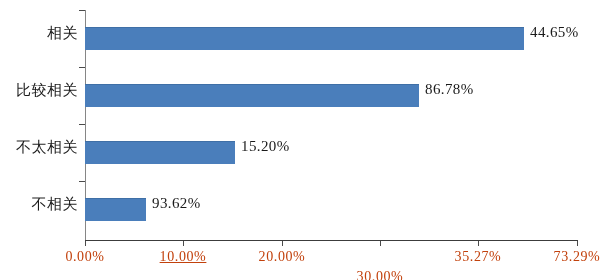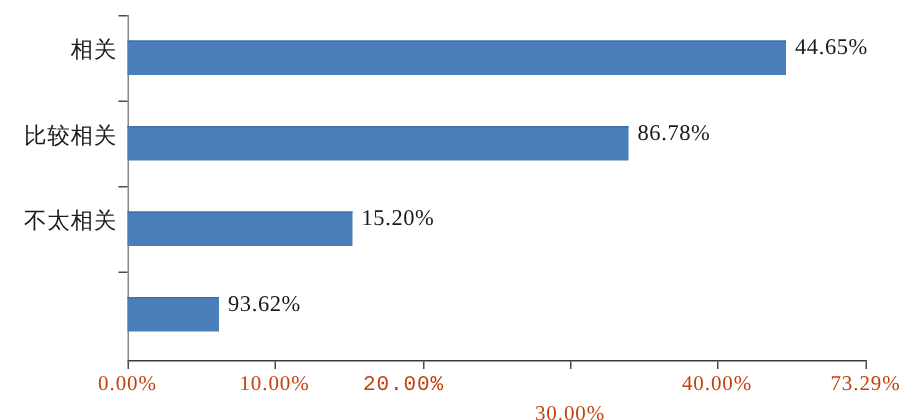--- a/index.html
+++ b/index.html
@@ -118,20 +118,21 @@
 </style>
 </head>
 <body>
 
 <div id="chart-root">
 
   <div id="category-labels">
     <div class="cat-label" style="top:71px;">比较相关</div>
     <div class="cat-label" style="top:14px;">相关</div>
     <div class="cat-label" style="top:128px;">不太相关</div>
+    <div class="cat-label" style="top:185px;">不相关</div>
   </div>
 
   <div class="axis-y-line"></div>
   <div class="axis-x-line"></div>
 
   <div class="ytick" style="top:10px;"></div>
   <div class="ytick" style="top:67px;"></div>
   <div class="ytick" style="top:124px;"></div>
   <div class="ytick" style="top:181px;"></div>
 
@@ -160,19 +161,19 @@
     </div>
 
     <div class="bar-row" style="top:171px;">
       <div class="bar" style="width:61px;"></div>
       <div class="bar-value" style="left:67px;">93.62%</div>
     </div>
 
   </div>
 
   <div class="xtick-label" style="left:85px;">0.00%</div>
-  <div class="xtick-label" style="left:183px;">10.00%</div>
-  <div class="xtick-label" style="left:269px;font-family:Liberation Mono, monospace;">20.00%</div>
+  <div class="xtick-label" style="left:183px;text-decoration:underline;">10.00%</div>
+  <div class="xtick-label" style="left:282px;">20.00%</div>
   <div class="xtick-label" style="left:380px;margin-top:20px;">30.00%</div>
-  <div class="xtick-label" style="left:478px;">40.00%</div>
+  <div class="xtick-label" style="left:478px;">35.27%</div>
   <div class="xtick-label" style="left:577px;">73.29%</div>
 
 </div>
 
 </body></html>

